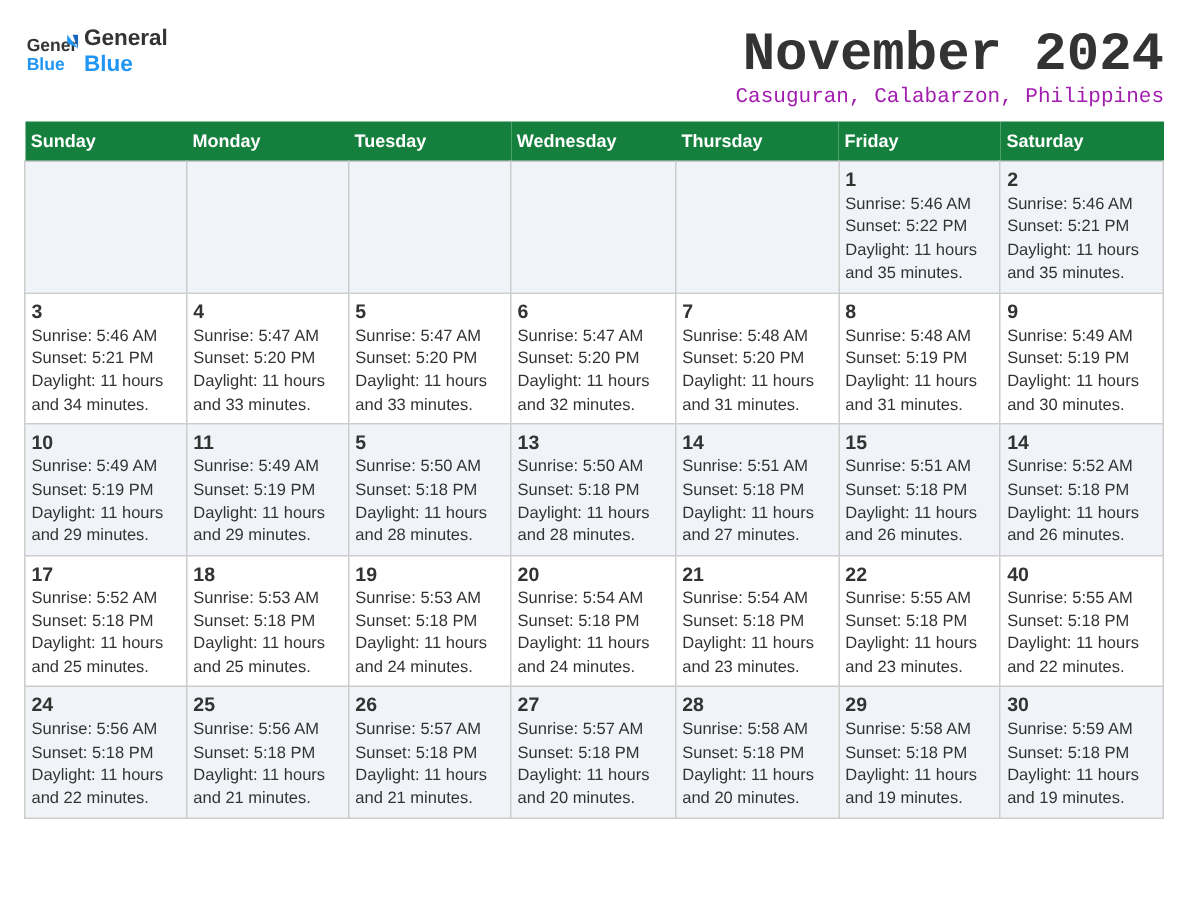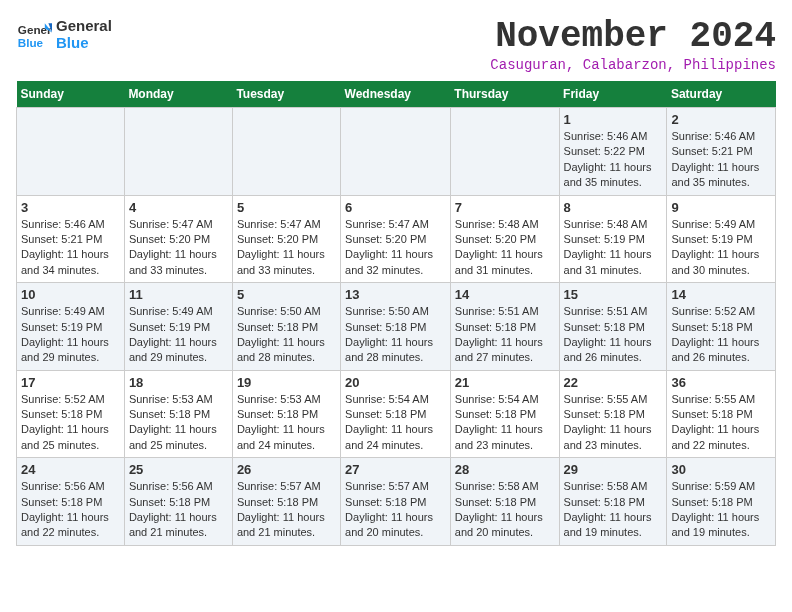--- a/index.html
+++ b/index.html
@@ -253,21 +253,21 @@
 Sunset: 5:18 PM
 Daylight: 11 hours and 23 minutes.</div>
         </td>
         <td>
           <span class="day-num">22</span>
           <div class="day-info" style="white-space: pre-line;">Sunrise: 5:55 AM
 Sunset: 5:18 PM
 Daylight: 11 hours and 23 minutes.</div>
         </td>
         <td>
-          <span class="day-num">36</span>
+          <span class="day-num">40</span>
           <div class="day-info" style="white-space: pre-line;">Sunrise: 5:55 AM
 Sunset: 5:18 PM
 Daylight: 11 hours and 22 minutes.</div>
         </td>
       </tr>
       <tr>
         <td>
           <span class="day-num">24</span>
           <div class="day-info" style="white-space: pre-line;">Sunrise: 5:56 AM
 Sunset: 5:18 PM

